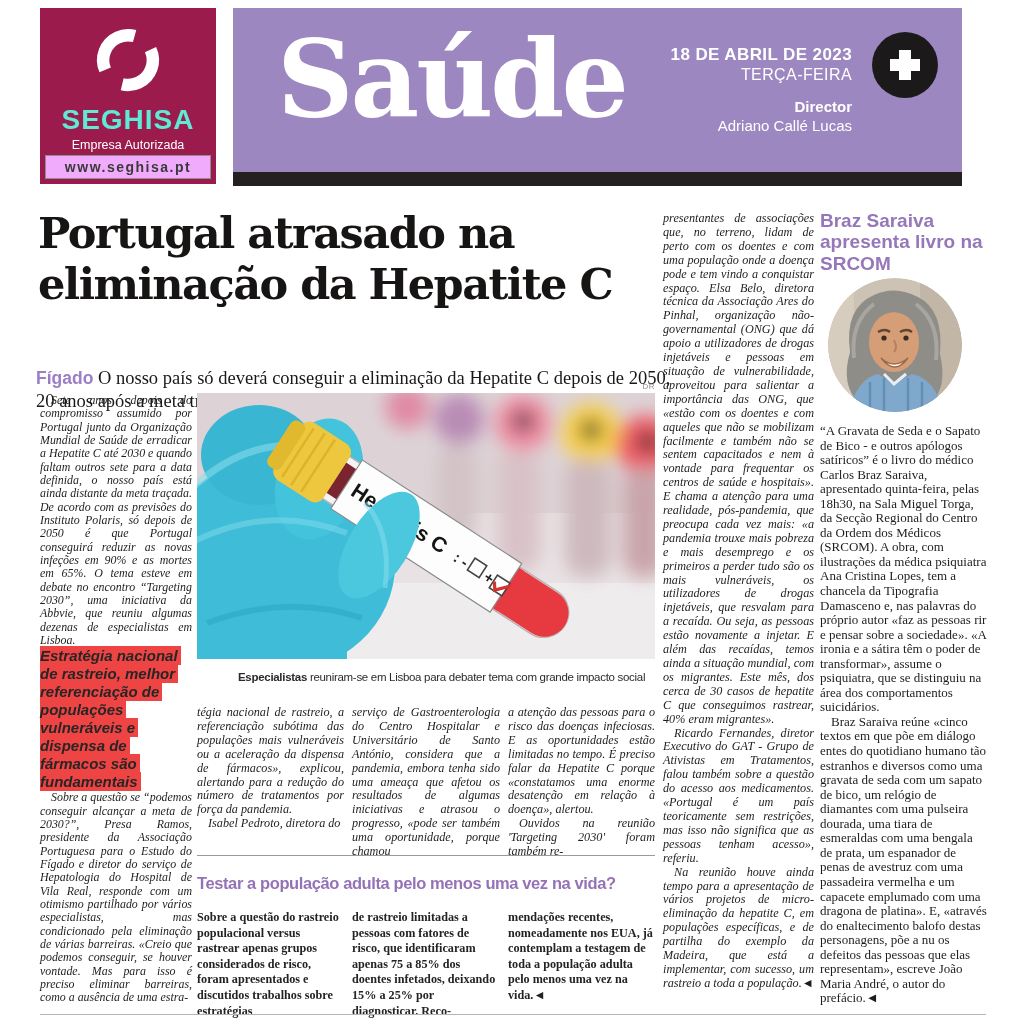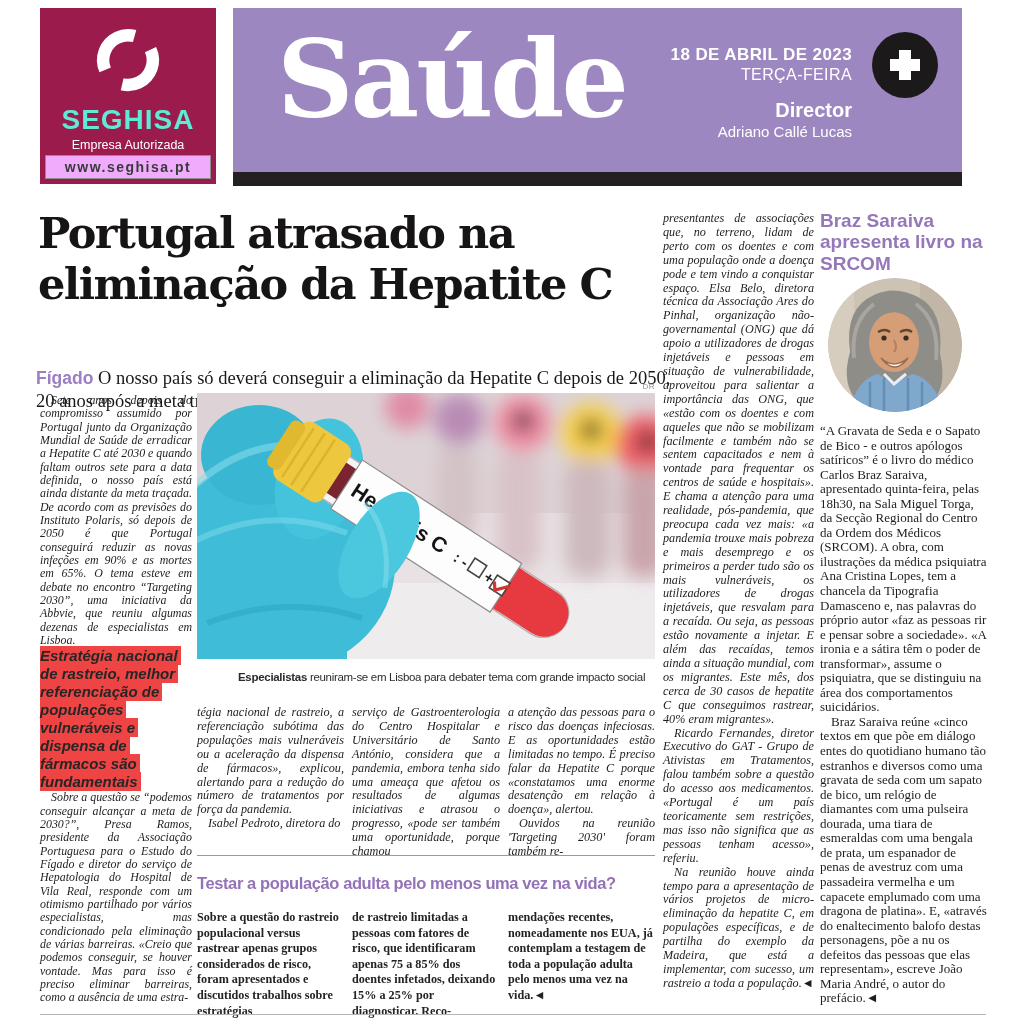--- a/index.html
+++ b/index.html
@@ -16,21 +16,21 @@
             font-family:"Liberation Sans",sans-serif;font-weight:bold;font-size:14px;color:#3a3a3a;
             padding:3px 0;letter-spacing:1.5px;}
   .banner{position:absolute;left:233px;top:8px;width:729px;height:164px;background:#9c87c0;}
   .banner-strip{position:absolute;left:233px;top:172px;width:729px;height:14px;background:#241f21;}
   .section-title{position:absolute;left:44px;top:18px;color:#fff;font-family:"DejaVu Serif",serif;
                  font-weight:bold;font-size:106px;line-height:1;letter-spacing:-3px;}
   .banner-meta{position:absolute;right:110px;top:36px;text-align:right;color:#fff;
                font-family:"Liberation Sans",sans-serif;line-height:1.25;}
   .meta-date{font-size:17px;font-weight:bold;letter-spacing:.4px;}
   .meta-weekday{font-size:16px;letter-spacing:.4px;}
-  .meta-director-label{font-size:20px;font-weight:bold;margin-top:13px;}
+  .meta-director-label{font-size:15px;font-weight:bold;margin-top:13px;}
   .meta-director-name{font-size:15px;}
   .cross-badge{position:absolute;right:24px;top:24px;width:66px;height:66px;background:#1c191a;
                border-radius:50%;display:flex;align-items:center;justify-content:center;}
 
   
   .headline{position:absolute;left:38px;top:208px;width:630px;font-family:"DejaVu Serif",serif;
             font-weight:bold;font-size:43px;line-height:1.18;letter-spacing:-1.5px;color:#171414;}
   .lede{position:absolute;left:36px;top:336px;width:640px;font-size:18.5px;line-height:1.22;color:#181818;margin-top:31px;}
   .kicker{color:#9b7ec6;font-family:"Liberation Sans",sans-serif;font-weight:bold;font-size:17.5px;}
 

